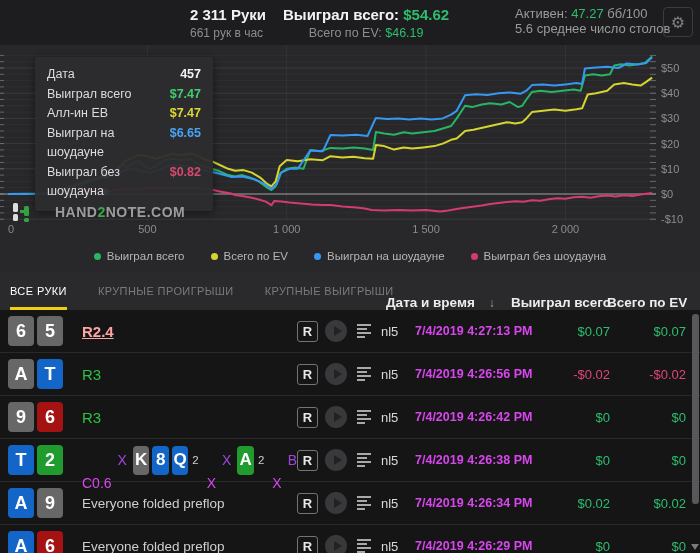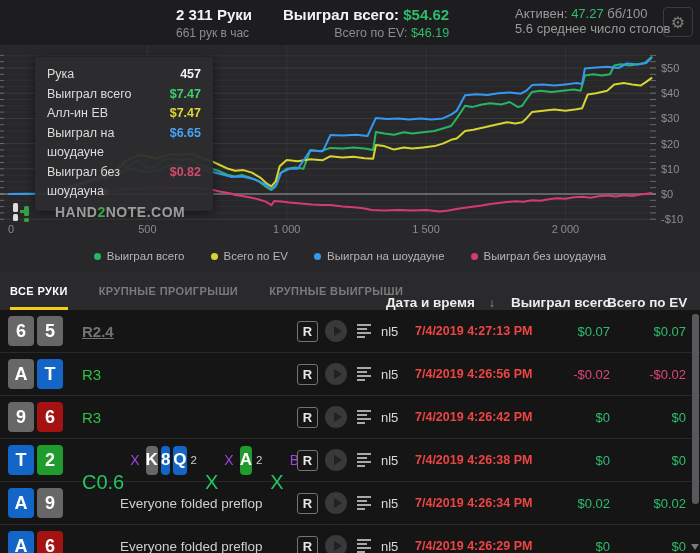--- a/index.html
+++ b/index.html
@@ -6,22 +6,22 @@
   html,body { background:#000; }
   body { font-family:"Liberation Sans", sans-serif; }
   .app { position:relative; width:700px; height:553px; background:#141415; overflow:hidden; color:#ddd; }
 
   
   .header { position:relative; height:45px; background:#1d1d1f; }
   .hblock { position:absolute; top:6px; }
   .h-main { font-size:15px; font-weight:bold; color:#f2f2f2; white-space:nowrap; }
   .h-sub  { font-size:12px; color:#8d8d8d; margin-top:3px; white-space:nowrap; }
   .h-date { left:8px; }
-  .h-hands { left:176px; }
-  .h-won { left:283px; text-align:right; }
+  .h-hands { left:190px; }
+  .h-won { left:283px; text-align:center; }
   .h-won .h-sub { font-size:12.5px; }
   .h-rate { left:515px; }
   .h-rate .h-main { font-size:13px; font-weight:normal; color:#9a9a9a; }
   .h-rate .h-sub { font-size:13px; color:#9a9a9a; margin-top:0; }
   .val-green { color:#2dbd6d; }
   .gear-btn { position:absolute; right:7px; top:7px; width:30px; height:30px; border:1px solid #3c3c3e;
               border-radius:4px; display:flex; align-items:center; justify-content:center;
               color:#7e7e7e; font-size:16px; cursor:pointer; }
 
   
@@ -36,52 +36,52 @@
   .wm-text .wm2 { color:#3cb04a; }
 
   
   .legend { height:32px; background:#28282b; display:flex; align-items:center; justify-content:center; gap:26px; }
   .lg-item { display:flex; align-items:center; gap:6px; font-size:11.5px; color:#b5b5b5; white-space:nowrap; }
   .lg-dot { width:7px; height:7px; border-radius:50%; }
 
   
   .listbar { position:relative; height:38px; background:#2a2a2d; }
   .tabs { position:absolute; left:10px; top:0; height:100%; display:flex; }
-  .tab { display:flex; align-items:center; height:100%; margin-right:31px; font-size:11px; font-weight:bold;
+  .tab { display:flex; align-items:center; height:100%; margin-right:31px; font-size:11px; font-weight:normal;
          letter-spacing:.4px; color:#7b7b7b; border-bottom:3px solid transparent; padding-top:3px; cursor:pointer; }
   .tab.active { color:#ffffff; border-bottom-color:#f0cf12; }
   .sortcol { position:absolute; top:0; height:100%; display:flex; align-items:flex-end; font-size:13.5px;
              font-weight:bold; color:#ededed; cursor:pointer; white-space:nowrap; }
   .sort-arrow { font-size:12px; color:#9f9f9f; margin-left:14px; font-weight:normal; }
 
   
   .rows { position:relative; height:243px; background:#151516; overflow:hidden; }
   .hand-row { display:flex; align-items:center; height:43px; padding-left:8px; border-bottom:1px solid #29292c; }
   .cell-cards { width:64px; display:flex; gap:3px; flex-shrink:0; }
   .card { width:26px; height:30px; border-radius:4px; display:flex; align-items:center; justify-content:center;
           font-size:18px; font-weight:bold; color:#fff; }
   .s-spade { background:#676767; } .s-heart { background:#a41212; }
   .s-diamond { background:#1366c8; } .s-club { background:#209b2e; }
   .cell-action { width:225px; flex-shrink:0; display:flex; align-items:center; padding-left:10px; gap:6px; overflow:hidden; }
   .cell-action .card { width:25px; height:29px; font-size:17px; margin-right:-3px; }
-  .action-link { color:#737373; font-size:15px; font-weight:bold; text-decoration:underline; cursor:pointer; }
+  .action-link { color:#fca5a5; font-size:15px; font-weight:bold; text-decoration:underline; cursor:pointer; }
   .action-green { color:#2cc342; font-size:15px; }
-  .action-cyan { color:#22c55e; font-size:20px;margin-top:45px; }
+  .action-cyan { color:#d946ef; font-size:14px;margin-top:45px; }
   .action-purple { color:#a244e0; font-size:14px; }
   .action-small { color:#cfcfcf; font-size:11.5px; margin:0 2px 0 1px; }
-  .action-plain { color:#cfcfcf; font-size:13.5px;margin-left:38px; }
+  .action-plain { color:#cfcfcf; font-size:13.5px; }
   .cell-btns { width:84px; flex-shrink:0; display:flex; align-items:center; gap:7px; }
   .btn-r { width:21px; height:21px; border:1px solid #747476; border-radius:3px; color:#e8e8e8;
            font-size:13px; font-weight:bold; display:flex; align-items:center; justify-content:center; cursor:pointer; }
   .btn-play { width:22px; height:22px; border-radius:50%; background:#39393b; position:relative; cursor:pointer; }
   .btn-play::after { content:""; position:absolute; left:9px; top:6px; border-left:8px solid #222224;
                      border-top:5px solid transparent; border-bottom:5px solid transparent; }
   .btn-hist { width:22px; height:20px; display:flex; align-items:center; justify-content:center; cursor:pointer; }
   .cell-stake { width:34px; flex-shrink:0; font-size:13px; color:#d8d8d8; }
-  .cell-time { width:145px; flex-shrink:0; font-size:12.5px; font-weight:bold; color:#ef4444; }
+  .cell-time { width:145px; flex-shrink:0; font-size:12.5px; font-weight:bold; color:#d946ef; }
   .cell-won { width:50px; flex-shrink:0; text-align:right; font-size:13px; }
   .cell-ev { width:80px; flex-shrink:0; text-align:right; font-size:13px; padding-right:4px; }
   .money-pos { color:#2dbd6d; } .money-neg { color:#e0457c; }
 
   
   .scrollbar { position:absolute; right:1px; top:312px; width:9px; height:240px; z-index:5; }
   .sb-thumb { position:absolute; top:2px; right:0; width:7px; height:190px; background:#58585a; border-radius:3px; cursor:pointer; }
   .sb-down { position:absolute; bottom:2px; right:0; width:0; height:0; border-top:6px solid #7a7a7a;
              border-left:4px solid transparent; border-right:4px solid transparent; cursor:pointer; }
 </style>
@@ -211,21 +211,21 @@
         <polyline points="8.0,149.0 47.0,149.0 63.7,147.5 77.7,146.5 91.6,146.0 105.3,147.0 116.7,145.0 127.8,143.5 139.0,144.0 150.1,143.0 161.3,143.5 172.4,142.7 183.6,143.2 194.7,142.7 203.1,143.5 211.5,144.5 219.8,146.5 231.0,148.5 235.1,150.0 242.1,151.0 250.5,152.5 258.8,154.5 265.8,156.6 271.4,160.1 274.2,156.1 281.1,156.6 289.5,157.6 300.6,158.6 311.8,159.6 322.9,160.1 330.5,160.1 342.4,161.6 356.4,162.6 364.7,163.6 371.7,164.9 384.2,165.4 398.2,164.9 412.1,165.6 426.1,165.1 440.0,166.6 448.3,165.6 459.5,163.6 470.6,162.1 481.8,160.6 490.2,159.1 498.5,158.1 506.9,157.1 515.2,156.3 523.6,156.8 532.0,155.3 540.3,155.8 548.7,154.3 557.0,153.3 565.4,153.8 573.8,152.3 582.1,151.8 590.5,152.8 598.8,151.3 607.2,150.5 615.6,151.5 623.9,150.3 632.3,151.0 640.6,149.5 646.2,148.7 652.1,148.0" fill="none" stroke="#d53b72" stroke-width="2" stroke-linejoin="round"></polyline>
         <polyline points="8.0,149.0 41.4,148.5 55.4,146.5 69.3,141.4 86.0,136.4 105.3,130.1 113.9,127.6 122.3,120.0 127.8,122.5 133.4,117.5 139.0,116.2 144.6,121.3 150.1,123.8 155.7,121.3 164.1,115.0 172.4,113.7 180.8,115.0 189.2,113.7 197.5,118.8 203.1,121.3 211.5,123.8 219.8,126.3 228.2,130.1 235.1,131.4 242.1,130.1 250.5,132.6 258.8,136.4 267.2,142.7 271.4,145.0 275.6,141.4 279.7,128.8 286.7,123.8 295.1,122.5 303.4,123.8 310.4,104.9 320.1,106.2 330.5,102.9 342.4,103.6 353.6,102.4 364.7,103.6 373.1,104.9 375.9,87.0 384.2,88.5 394.0,89.8 403.8,87.3 412.1,88.5 423.3,87.3 434.4,86.0 442.8,83.5 451.1,81.0 456.7,73.4 465.1,60.8 472.0,62.1 481.8,59.5 490.2,58.3 501.3,59.5 509.7,57.0 518.0,62.1 522.2,60.8 526.4,54.5 532.0,46.9 540.3,45.7 551.5,46.9 562.6,45.7 573.8,44.4 580.7,45.7 584.9,30.6 593.3,29.3 601.6,30.6 610.0,29.3 614.2,20.5 621.1,19.2 629.5,20.5 637.9,19.2 644.8,18.0 649.0,14.2 652.1,11.4" fill="none" stroke="#27b564" stroke-width="2" stroke-linejoin="round"></polyline>
         <polyline points="8.0,149.0 49.8,149.0 63.7,145.2 80.5,138.9 91.6,135.1 105.3,130.1 116.7,125.1 125.1,116.2 130.6,113.7 139.0,109.9 147.3,111.2 155.7,113.7 164.1,111.2 172.4,108.7 180.8,109.9 191.9,108.7 203.1,113.7 211.5,116.2 219.8,120.0 228.2,123.8 235.1,125.8 243.5,125.1 251.9,127.6 260.2,132.6 267.2,138.9 271.4,141.4 275.6,136.4 279.7,121.3 286.7,115.0 297.8,116.2 310.4,114.2 322.9,115.2 330.5,111.2 342.4,112.5 353.6,111.7 364.7,113.2 373.1,113.7 375.9,100.1 384.2,101.1 394.0,104.6 403.8,102.4 412.1,103.6 423.3,102.4 434.4,101.1 442.8,98.6 451.1,94.8 456.7,93.6 465.1,86.0 473.4,84.7 484.6,82.2 495.7,79.7 506.9,77.2 515.2,78.4 522.2,77.2 526.4,73.4 532.0,67.1 543.1,65.8 554.3,64.6 565.4,65.8 576.5,64.3 582.1,63.3 587.7,49.5 596.1,48.2 607.2,45.7 614.2,39.4 623.9,38.1 632.3,39.6 640.6,40.6 646.2,36.9 652.1,32.6" fill="none" stroke="#d6d42f" stroke-width="2" stroke-linejoin="round"></polyline>
         <polyline points="8.0,149.0 49.8,149.0 63.7,146.5 80.5,140.2 91.6,136.4 105.3,132.1 116.7,130.1 125.1,125.1 133.4,123.8 141.8,126.3 150.1,127.6 158.5,125.1 166.9,121.3 175.2,120.0 186.4,121.3 197.5,123.8 208.7,126.3 219.8,128.8 231.0,131.9 242.1,131.4 253.3,133.9 264.4,138.9 271.4,144.0 276.9,138.9 281.1,127.6 289.5,123.8 297.8,123.8 310.4,105.4 322.9,106.2 330.5,90.0 342.4,90.5 356.4,89.8 367.5,91.0 375.9,72.9 387.0,73.9 398.2,73.4 409.3,74.4 420.5,73.4 431.6,74.4 442.8,73.4 451.1,69.6 456.7,65.8 465.1,50.2 476.2,49.2 487.4,50.0 498.5,48.2 509.7,47.4 520.8,48.7 526.4,45.7 532.0,40.1 543.1,39.4 554.3,40.6 565.4,39.4 576.5,38.1 582.1,39.1 584.9,23.5 596.1,22.5 607.2,21.7 618.4,23.0 626.7,18.5 637.9,19.5 646.2,18.0 652.1,12.2" fill="none" stroke="#3598f2" stroke-width="2" stroke-linejoin="round"></polyline>
         <circle cx="105.2663" cy="130.1756" r="3.5" fill="#ffffff"></circle>
         <circle cx="105.2663" cy="146.9336" r="3.5" fill="#ffffff"></circle>
       </svg>
 
     <div class="tooltip" id="chart-tooltip">
         <div class="tt-row">
-          <span class="tt-label">Рука</span>
+          <span class="tt-label">Дата</span>
           <span class="tt-val" style="color: rgb(242, 242, 242);">457</span>
         </div>
         <div class="tt-row">
           <span class="tt-label">Выиграл всего</span>
           <span class="tt-val" style="color: rgb(62, 207, 111);">$7.47</span>
         </div>
         <div class="tt-row">
           <span class="tt-label">Алл-ин EВ</span>
           <span class="tt-val" style="color: rgb(224, 216, 50);">$7.47</span>
         </div>

